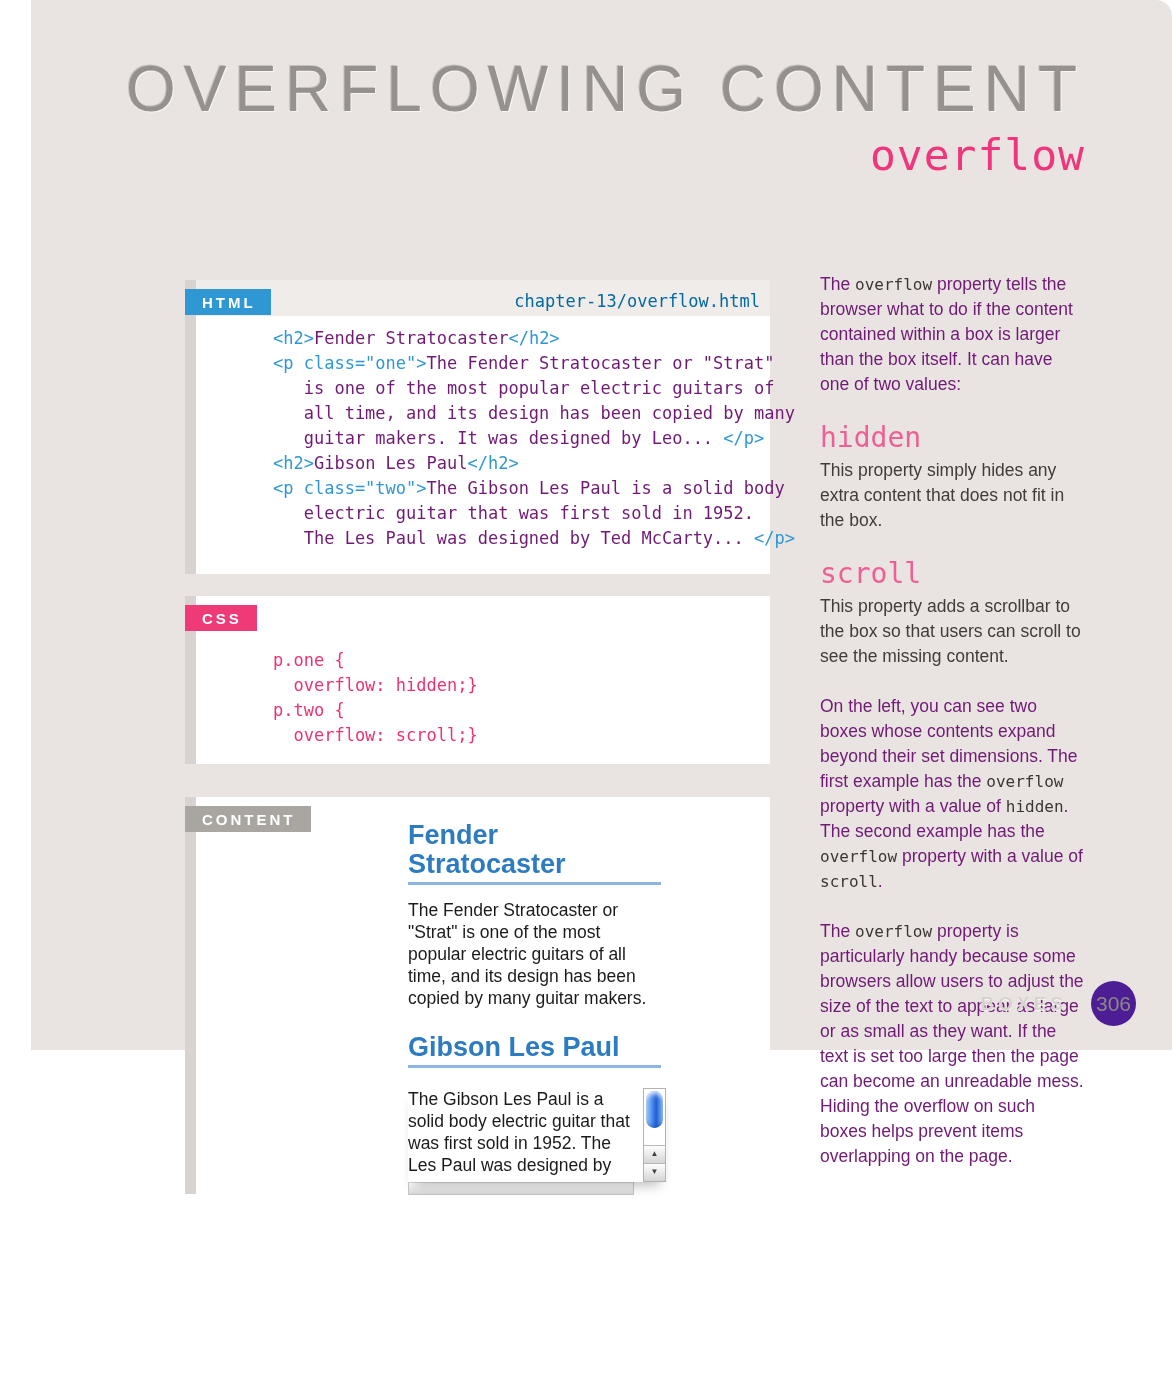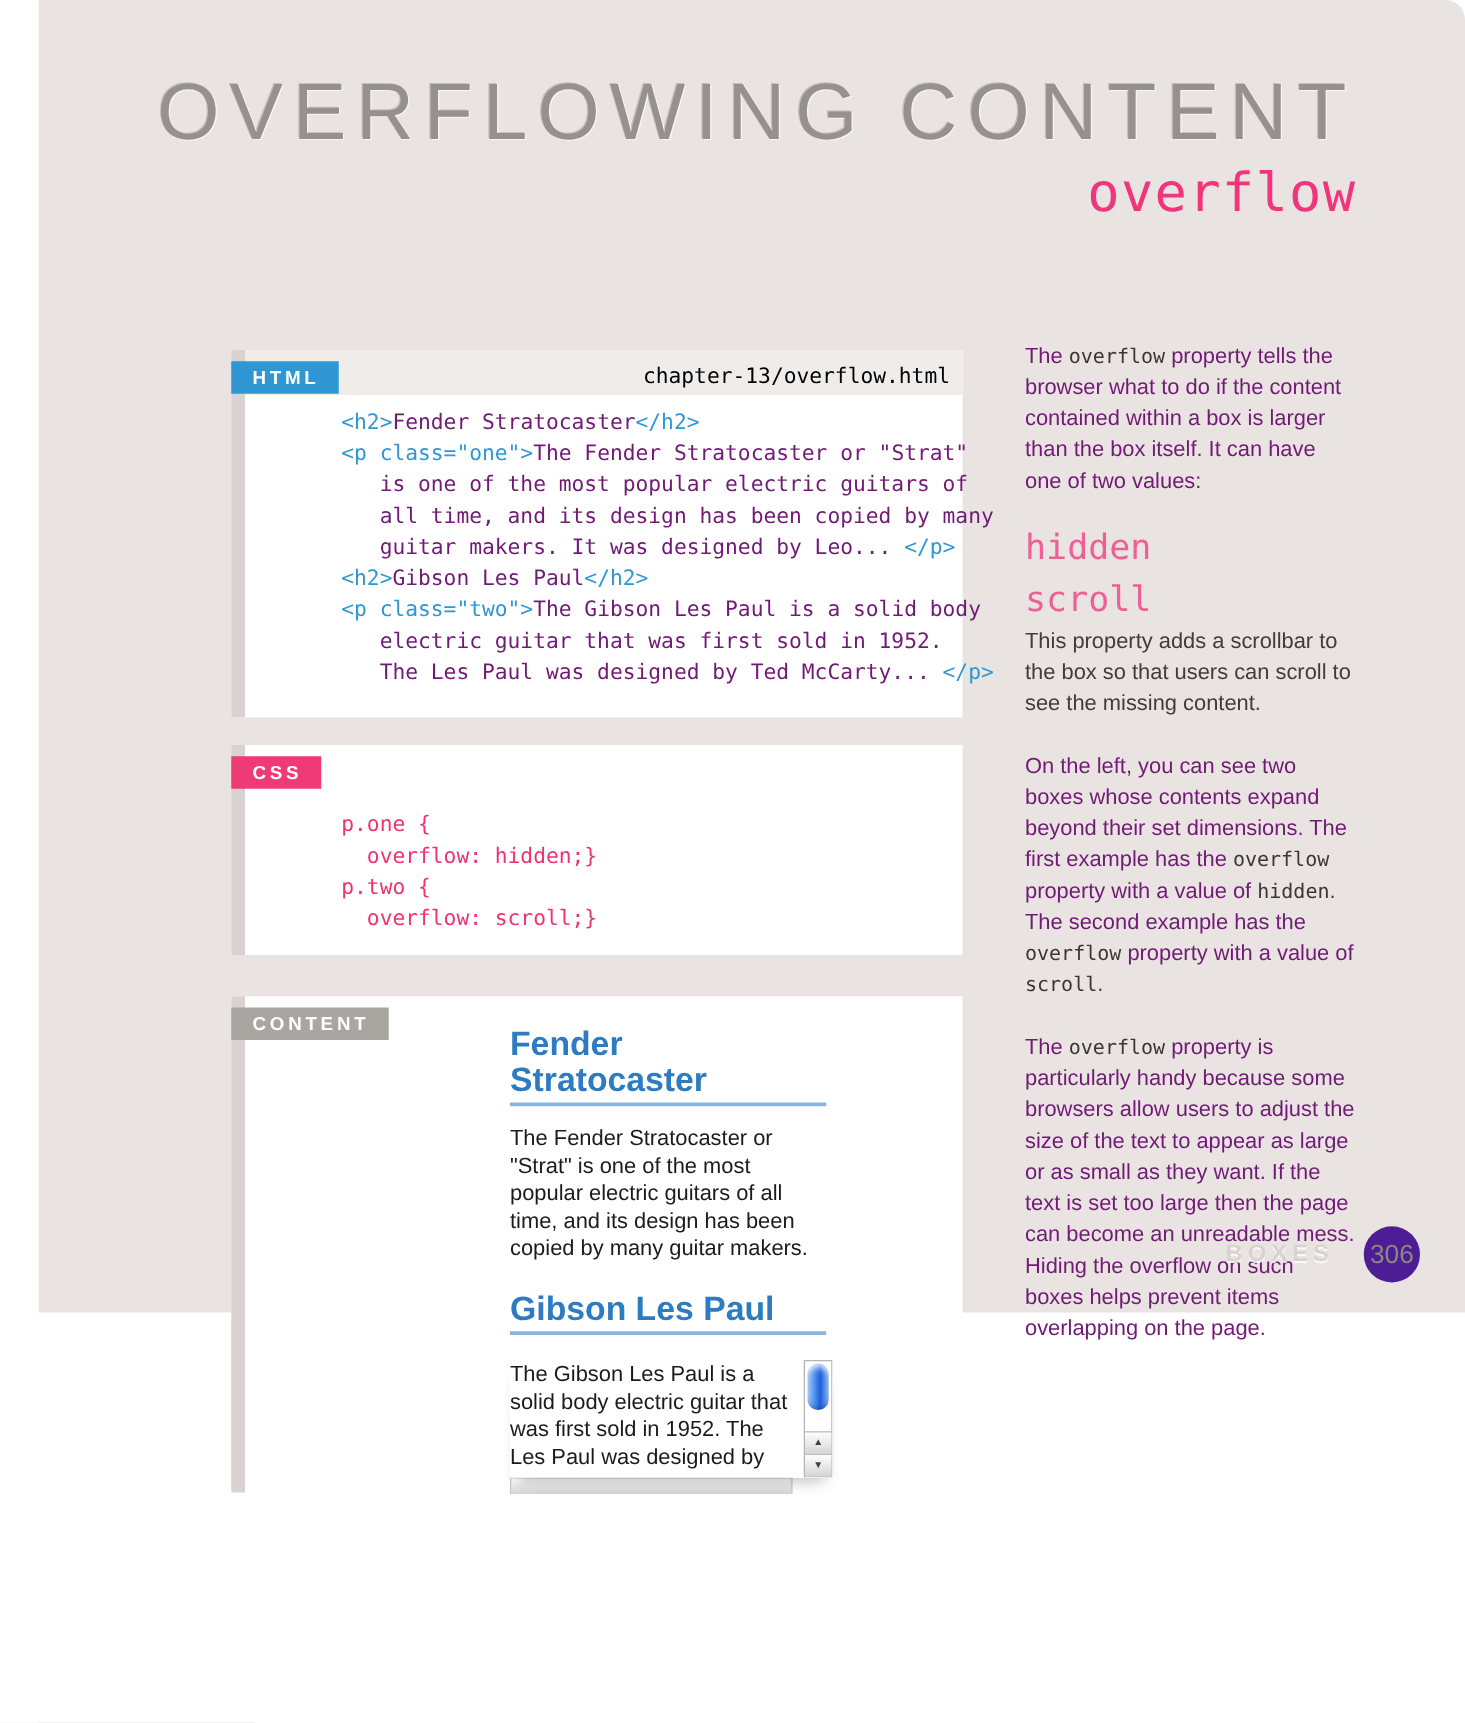--- a/index.html
+++ b/index.html
@@ -44,21 +44,21 @@
   .tab {
     position:absolute; left:-11px; top:9px;
     color:#fff; font-weight:bold; font-size:15px; letter-spacing:3px;
     padding:5px 15px 4px 17px;
   }
   .tab-html { background:#2e97d4; }
   .tab-css  { background:#ee3b78; }
   .tab-result { background:#a9a5a1; }
   .filename {
     position:absolute; right:10px; top:11px;
-    font-family:"DejaVu Sans Mono", monospace; font-size:17px; color:#000000;
+    font-family:"DejaVu Sans Mono", monospace; font-size:17px; color:#0369a1;
   }
   .panel-headstrip { position:absolute; left:0; right:0; top:0; height:36px; background:#efecea; }
   .code {
     position:relative;
     font-family:"DejaVu Sans Mono", monospace;
     font-size:17px; line-height:25px; color:#3a3a3a;
     white-space:pre;
   }
   .html-panel { height:294px; }
   .html-panel .code { padding:46px 12px 0 29px; }
@@ -187,20 +187,21 @@
             <div class="h-scrollbar"></div>
           </div>
         </div>
       </section>
 
     </div>
 
     <aside class="right-col">
       <p><span class="seg-plain">The </span><span class="seg-mono">overflow</span><span class="seg-plain"> property tells the browser what to do if the content contained within a box is larger than the box itself. It can have one of two values:</span></p>
       <h3 class="side-heading">hidden</h3>
+      <p>This property simply hides any extra content that does not fit in the box.</p>
       <h3 class="side-heading">scroll</h3>
       <p>This property adds a scrollbar to the box so that users can scroll to see the missing content.</p>
       <p><span class="seg-plain">On the left, you can see two boxes whose contents expand beyond their set dimensions. The first example has the </span><span class="seg-mono">overflow</span><span class="seg-plain"> property with a value of </span><span class="seg-mono">hidden</span><span class="seg-plain">. The second example has the </span><span class="seg-mono">overflow</span><span class="seg-plain"> property with a value of </span><span class="seg-mono">scroll</span><span class="seg-plain">.</span></p>
       <p><span class="seg-plain">The </span><span class="seg-mono">overflow</span><span class="seg-plain"> property is particularly handy because some browsers allow users to adjust the size of the text to appear as large or as small as they want. If the text is set too large then the page can become an unreadable mess. Hiding the overflow on such boxes helps prevent items overlapping on the page.</span></p>
     </aside>
 
   </div>
 
   <footer class="footer">
     <span class="footer-section">BOXES</span>

